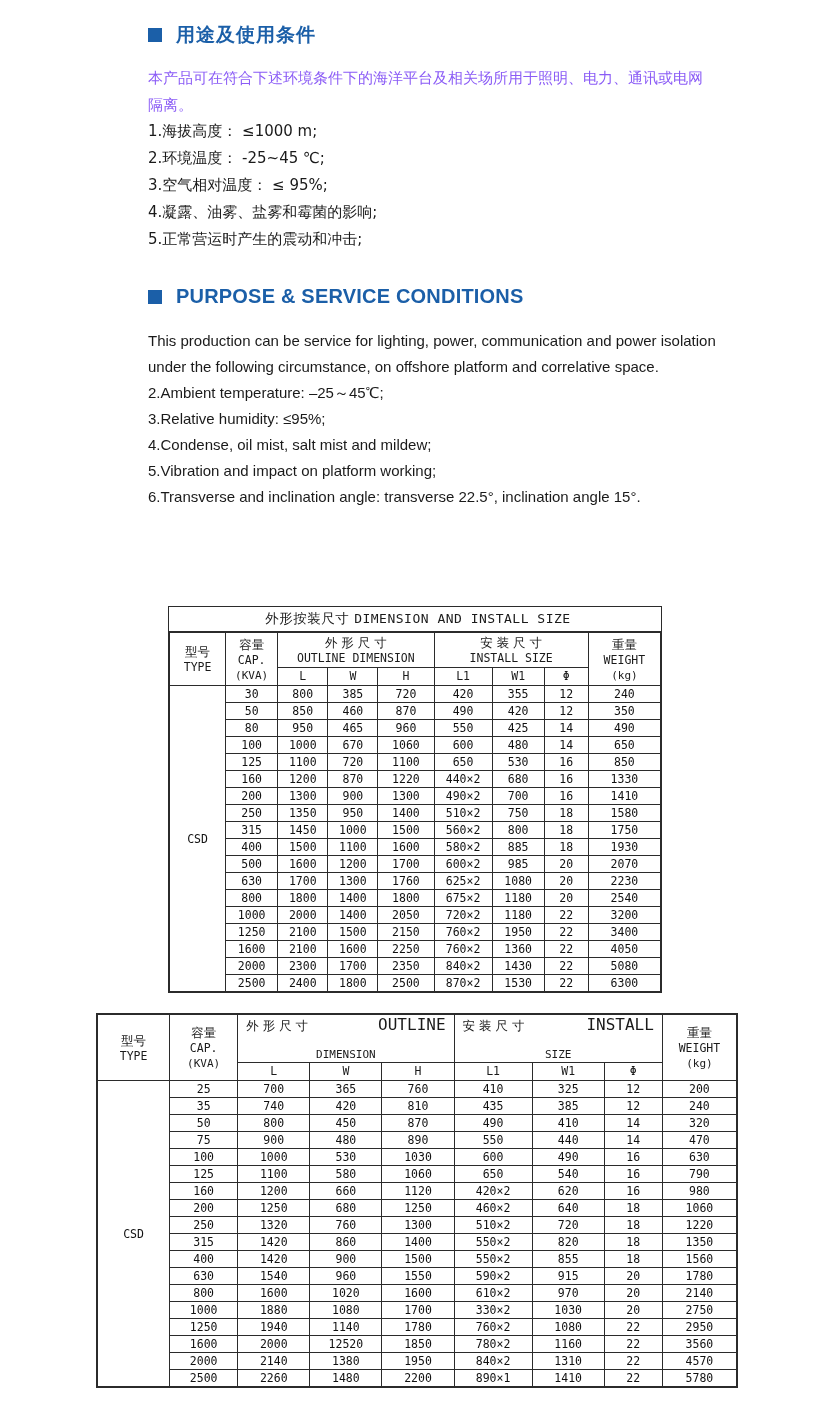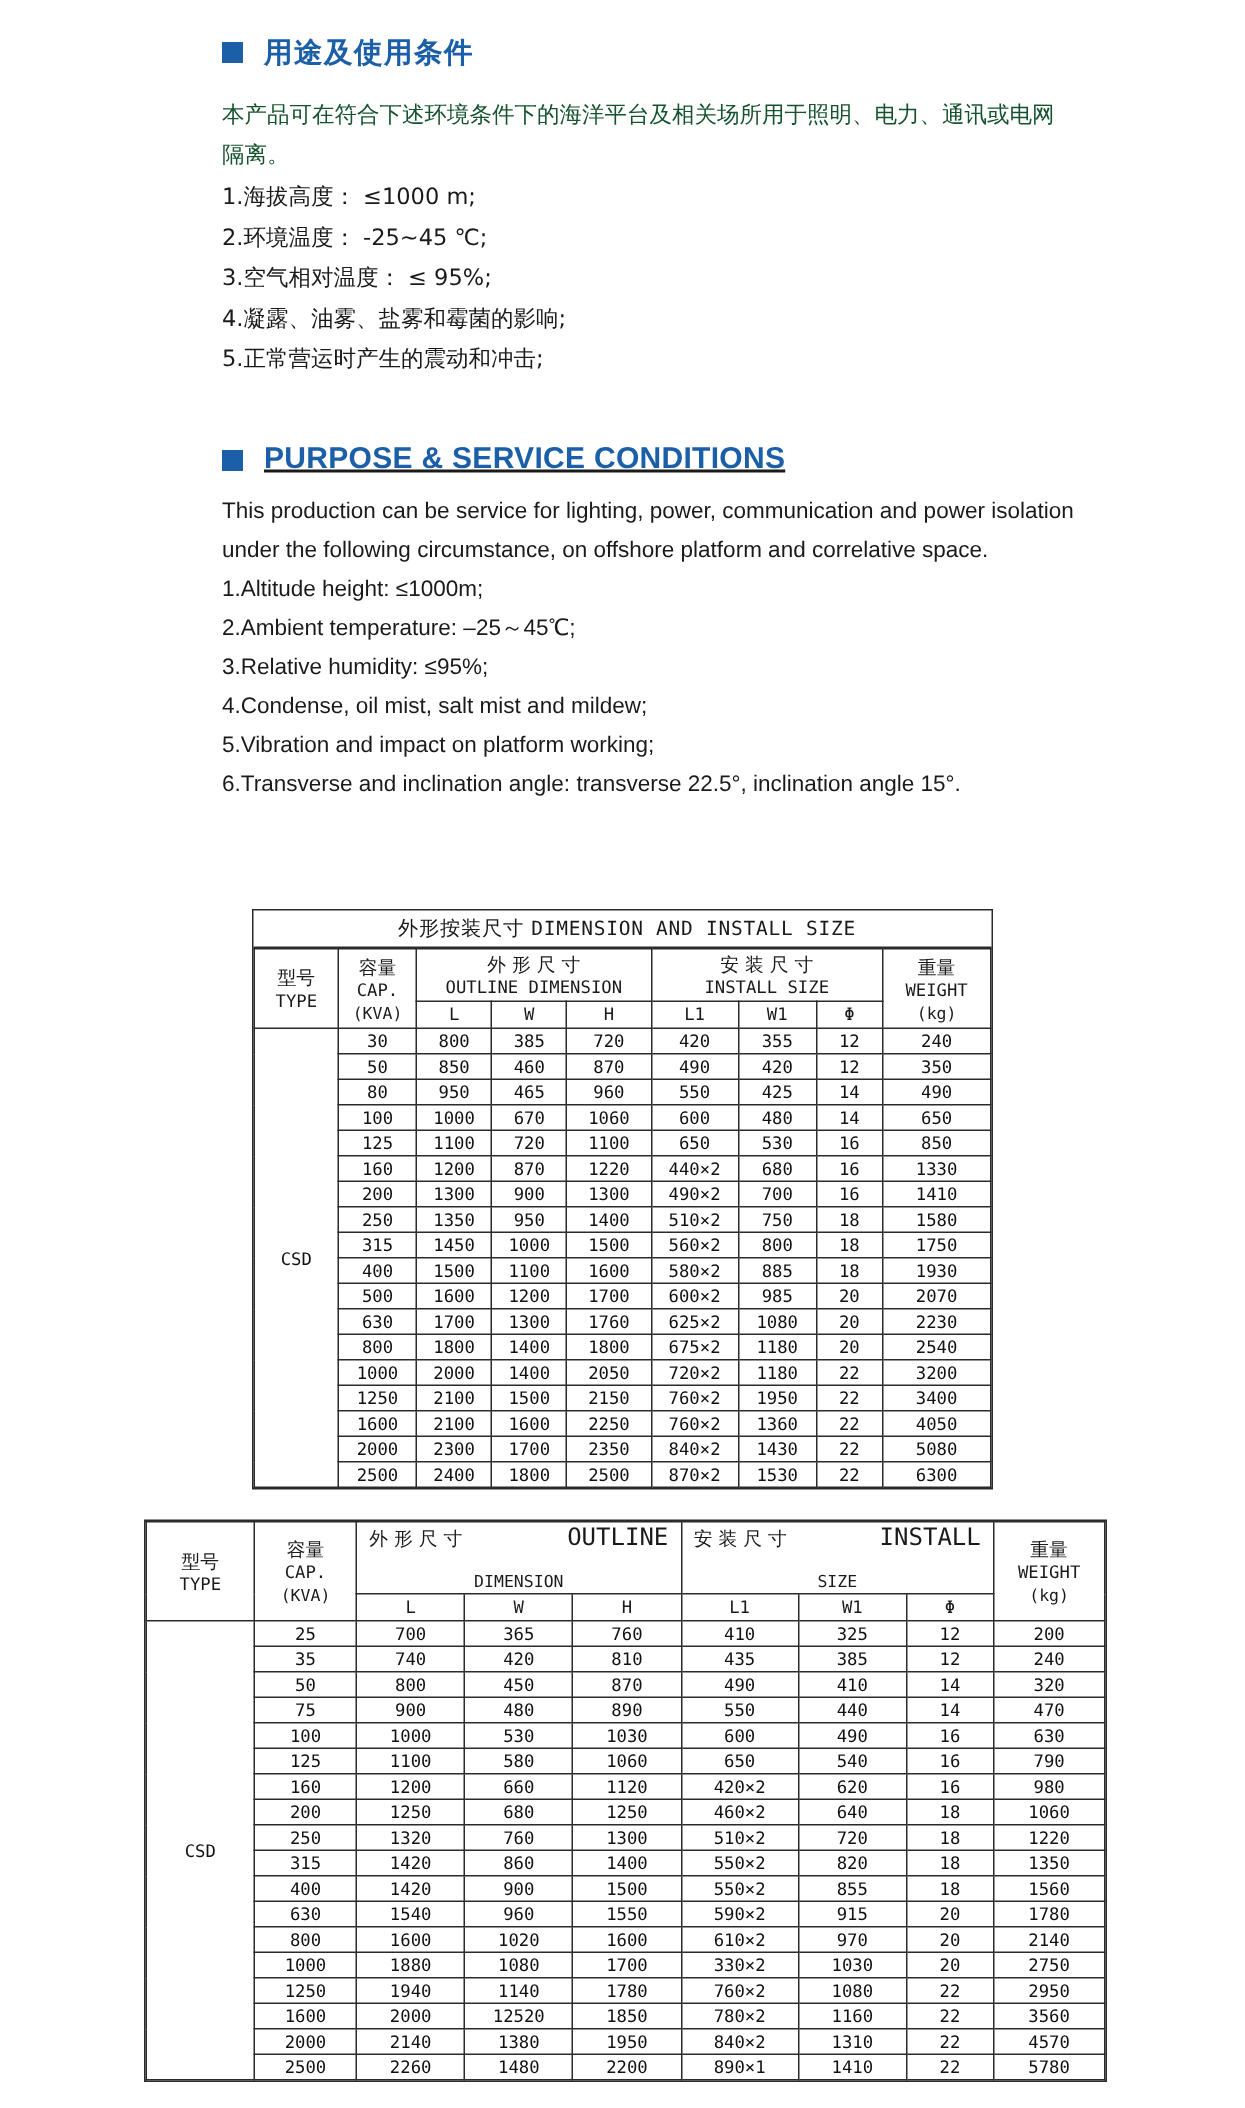--- a/index.html
+++ b/index.html
@@ -44,42 +44,42 @@
   }
   .head-en {
     font-family: "Liberation Sans", sans-serif;
     font-size: 20px;
     font-weight: bold;
     color: #1b5fa8;
     letter-spacing: 0.2px;
   }
 
   #sec-cn-head { position: absolute; left: 148px; top: 22px; }
-  #sec-en-head { position: absolute; left: 148px; top: 295px; text-decoration: underline; }
+  #sec-en-head { position: absolute; left: 148px; top: 285px; }
 
   
   .body-block {
     position: absolute;
     left: 148px;
     width: 560px;
   }
   #cn-body { top: 64px; }
   #en-body { top: 328px; width: 580px; }
 
   .cn-line {
     font-family: "DejaVu Sans", sans-serif;
     font-size: 15px;
     color: #1a1a1a;
     line-height: 27px;
     white-space: nowrap;
   }
   .cn-para {
-    font-family: Liberation Serif, serif;
+    font-family: Liberation Sans, sans-serif;
     font-size: 15px;
-    color: #14532d;
+    color: #8b5cf6;
     line-height: 27px;
   }
   .en-line {
     font-family: "Liberation Sans", sans-serif;
     font-size: 15px;
     color: #1a1a1a;
     line-height: 26px;
     white-space: nowrap;
   }
   .en-para {
@@ -199,21 +199,20 @@
     <div class="cn-line">5.正常营运时产生的震动和冲击;</div>
   </div>
 
   <div class="section-head" id="sec-en-head">
     <span class="head-marker"></span>
     <span class="head-en">PURPOSE &amp; SERVICE CONDITIONS</span>
   </div>
 
   <div class="body-block" id="en-body">
     <div class="en-para">This production can be service for lighting, power, communication and power isolation under the following circumstance, on offshore platform and correlative space.</div>
-    <div class="en-line">1.Altitude height: ≤1000m;</div>
     <div class="en-line">2.Ambient temperature: –25～45℃;</div>
     <div class="en-line">3.Relative humidity: ≤95%;</div>
     <div class="en-line">4.Condense, oil mist, salt mist and mildew;</div>
     <div class="en-line">5.Vibration and impact on platform working;</div>
     <div class="en-line">6.Transverse and inclination angle: transverse 22.5°, inclination angle 15°.</div>
   </div>
 
   <div class="tbl-wrap" id="table1-wrap">
     <div class="tbl-title">
       <span>外形按装尺寸</span>

